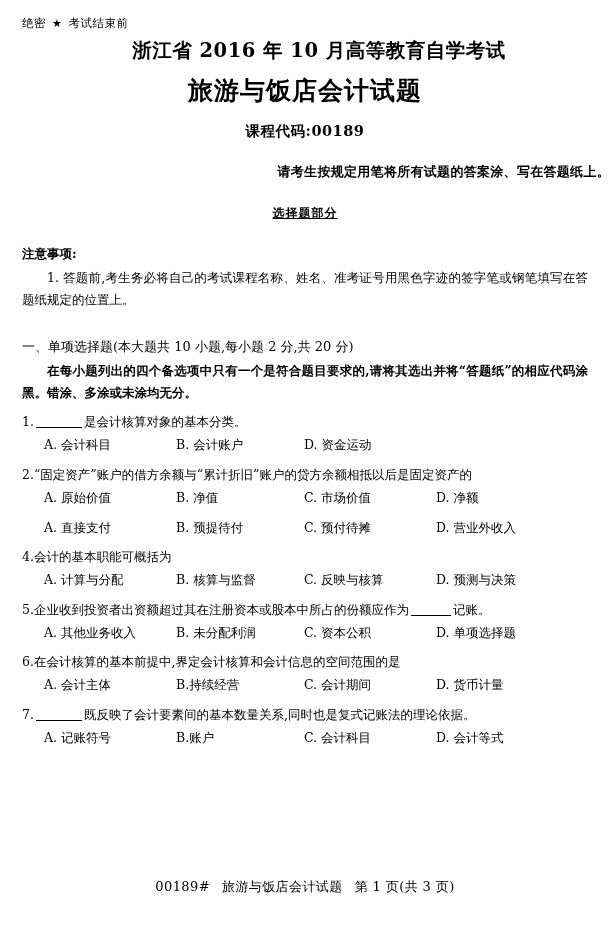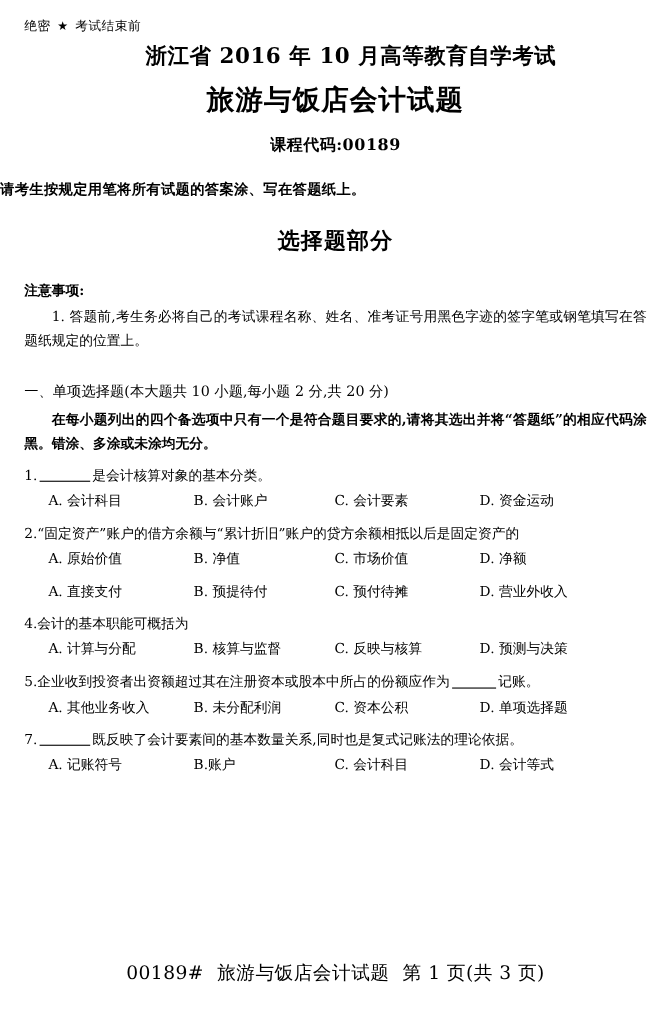--- a/index.html
+++ b/index.html
@@ -58,33 +58,34 @@
     line-height: 1.4;
   }
   .course-code {
     font-size: 14.5px;
     font-weight: bold;
     margin-top: 14px;
     letter-spacing: 0.5px;
   }
 
   .notice-line {
-    text-align: left;
+    text-align: right;
     font-size: 13px;
     font-weight: bold;
     margin-top: 22px;
     letter-spacing: 0.3px;
   }
 
   .section-title {
     text-align: center;
-    font-size: 20px;
+    font-size: 12px;
     font-weight: bold;
     margin-top: 24px;
     letter-spacing: 1px;
+    text-decoration: underline;
   }
 
   .content {
     padding: 0 22px;
     box-sizing: border-box;
   }
 
   .attention-label {
     font-size: 12.5px;
     font-weight: bold;
@@ -147,21 +148,21 @@
   .opt-b { width: 128px; }
   .opt-c { width: 132px; }
   .opt-d { width: auto; }
 
   .footer {
     position: absolute;
     bottom: 16px;
     left: 0;
     width: 100%;
     text-align: center;
-    font-size: 17px;
+    font-size: 13px;
     letter-spacing: 0.4px;
   }
   .footer .sp { display: inline-block; width: 12px; }
 </style>
 </head>
 <body>
 
 <div class="page">
 
   <div class="secrecy">
@@ -184,21 +185,20 @@
     <div class="big-question">一、单项选择题(本大题共 10 小题,每小题 2 分,共 20 分)</div>
     <div class="big-question-note">在每小题列出的四个备选项中只有一个是符合题目要求的,请将其选出并将“答题纸”的相应代码涂黑。错涂、多涂或未涂均无分。</div>
 
     <div class="q">
       <div class="q-stem">
         <span>1.</span><span class="blank"></span><span>是会计核算对象的基本分类。</span>
       </div>
       <div class="options">
         <span class="opt opt-a">A. 会计科目</span>
         <span class="opt opt-b">B. 会计账户</span>
-        <span class="opt opt-c">C. 会计要素</span>
         <span class="opt opt-d">D. 资金运动</span>
       </div>
     </div>
 
     <div class="q">
       <div class="q-stem">
         <span>2.</span><span>“固定资产”账户的借方余额与“累计折旧”账户的贷方余额相抵以后是固定资产的</span>
       </div>
       <div class="options">
         <span class="opt opt-a">A. 原始价值</span>
@@ -234,20 +234,31 @@
         <span>5.</span><span>企业收到投资者出资额超过其在注册资本或股本中所占的份额应作为</span><span class="blank short"></span><span>记账。</span>
       </div>
       <div class="options">
         <span class="opt opt-a">A. 其他业务收入</span>
         <span class="opt opt-b">B. 未分配利润</span>
         <span class="opt opt-c">C. 资本公积</span>
         <span class="opt opt-d">D. 单项选择题</span>
       </div>
     </div>
 
+    <div class="q">
+      <div class="q-stem">
+        <span>6.</span><span>在会计核算的基本前提中,界定会计核算和会计信息的空间范围的是</span>
+      </div>
+      <div class="options">
+        <span class="opt opt-a">A. 会计主体</span>
+        <span class="opt opt-b">B.持续经营</span>
+        <span class="opt opt-c">C. 会计期间</span>
+        <span class="opt opt-d">D. 货币计量</span>
+      </div>
+    </div>
 
     <div class="q">
       <div class="q-stem">
         <span>7.</span><span class="blank"></span><span>既反映了会计要素间的基本数量关系,同时也是复式记账法的理论依据。</span>
       </div>
       <div class="options">
         <span class="opt opt-a">A. 记账符号</span>
         <span class="opt opt-b">B.账户</span>
         <span class="opt opt-c">C. 会计科目</span>
         <span class="opt opt-d">D. 会计等式</span>

